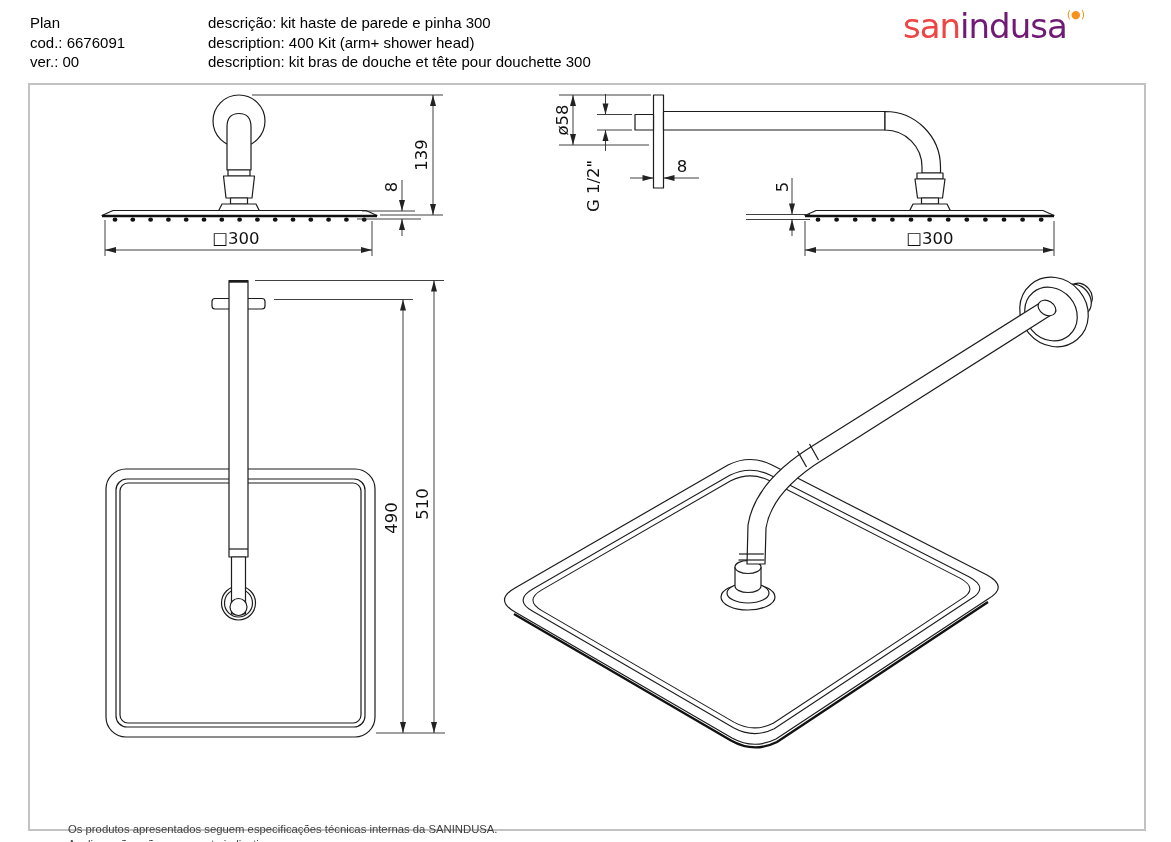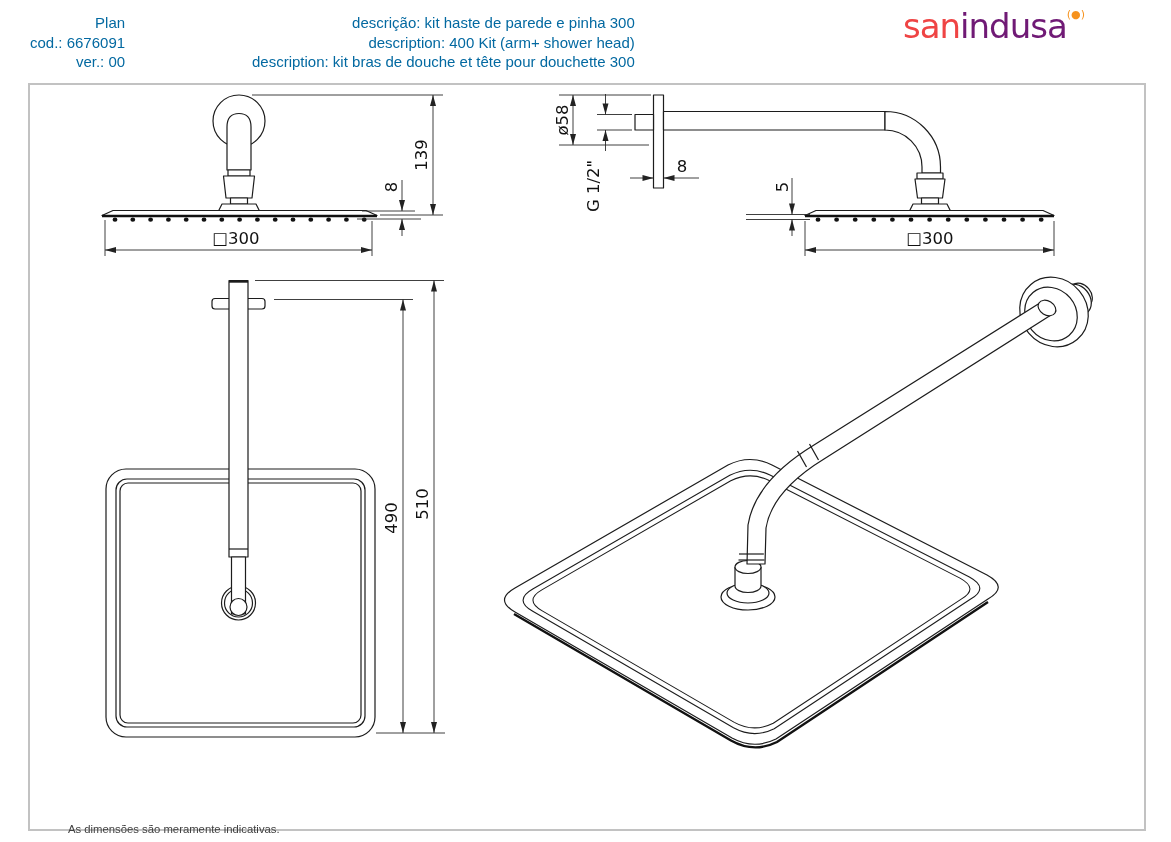--- a/index.html
+++ b/index.html
@@ -1,19 +1,19 @@
 <!DOCTYPE html>
 <html><head>
 <meta charset="utf-8">
 <style>
   html,body{margin:0;padding:0;background:#fff;}
   body{width:1171px;height:842px;position:relative;font-family:"Liberation Sans",sans-serif;overflow:hidden;}
-  .hdr-col{position:absolute;top:13px;color:#0369a1;font-size:15px;line-height:19.5px;white-space:nowrap;text-align:right;}
+  .hdr-col{position:absolute;top:13px;color:#000000;font-size:15px;line-height:19.5px;white-space:nowrap;}
   #id-col{left:30px;}
-  #desc-col{left:208px;margin-left:44px;}
+  #desc-col{left:208px;}
   #logo{position:absolute;left:903px;top:6px;font-family:"DejaVu Sans",sans-serif;font-size:34px;letter-spacing:-1px;white-space:nowrap;}
   #logo .p1{color:#ef4444;}
   #logo .p2{color:#701a75;}
   #logo .mark{color:#F6921E;font-size:11px;letter-spacing:0;vertical-align:20px;}
   #frame{position:absolute;left:28px;top:83px;width:1118px;height:748px;border:2px solid #c2c2c2;box-sizing:border-box;background:#fff;}
   #cad{position:absolute;left:0;top:0;}
   .disc{position:absolute;color:#3f3f3f;font-size:11.3px;line-height:15.4px;white-space:nowrap;}
   #disc-pt{left:38px;top:737px;}
   
   .part{stroke:#1c1c1c;stroke-width:1.2;fill:none;stroke-linejoin:round;}
@@ -189,17 +189,18 @@
     <path class="partf" d="M 1041,299 L 812,443 Q 753,479 746,523 L 745,562 L 763,562 L 764,526 Q 770,489 822,457 L 1049,313 Z"></path>
     <ellipse class="partf" cx="1045" cy="306" rx="7" ry="9.5" transform="rotate(-58 1045 306)"></ellipse>
     <line class="part" x1="807.5" y1="442" x2="816.5" y2="458"></line>
     <line class="part" x1="795.5" y1="449" x2="804.5" y2="465"></line>
     <line class="part" x1="737" y1="552" x2="762" y2="552"></line>
     <line class="part" x1="736.5" y1="558" x2="762.5" y2="558"></line>
   </g>
 </svg>
 
   <div class="disc" id="disc-pt">
+    <div>Os produtos apresentados seguem especificações técnicas internas da SANINDUSA.</div>
     <div>As dimensões são meramente indicativas.</div>
 
   </div>
 
 </div>
 
 </body></html>

